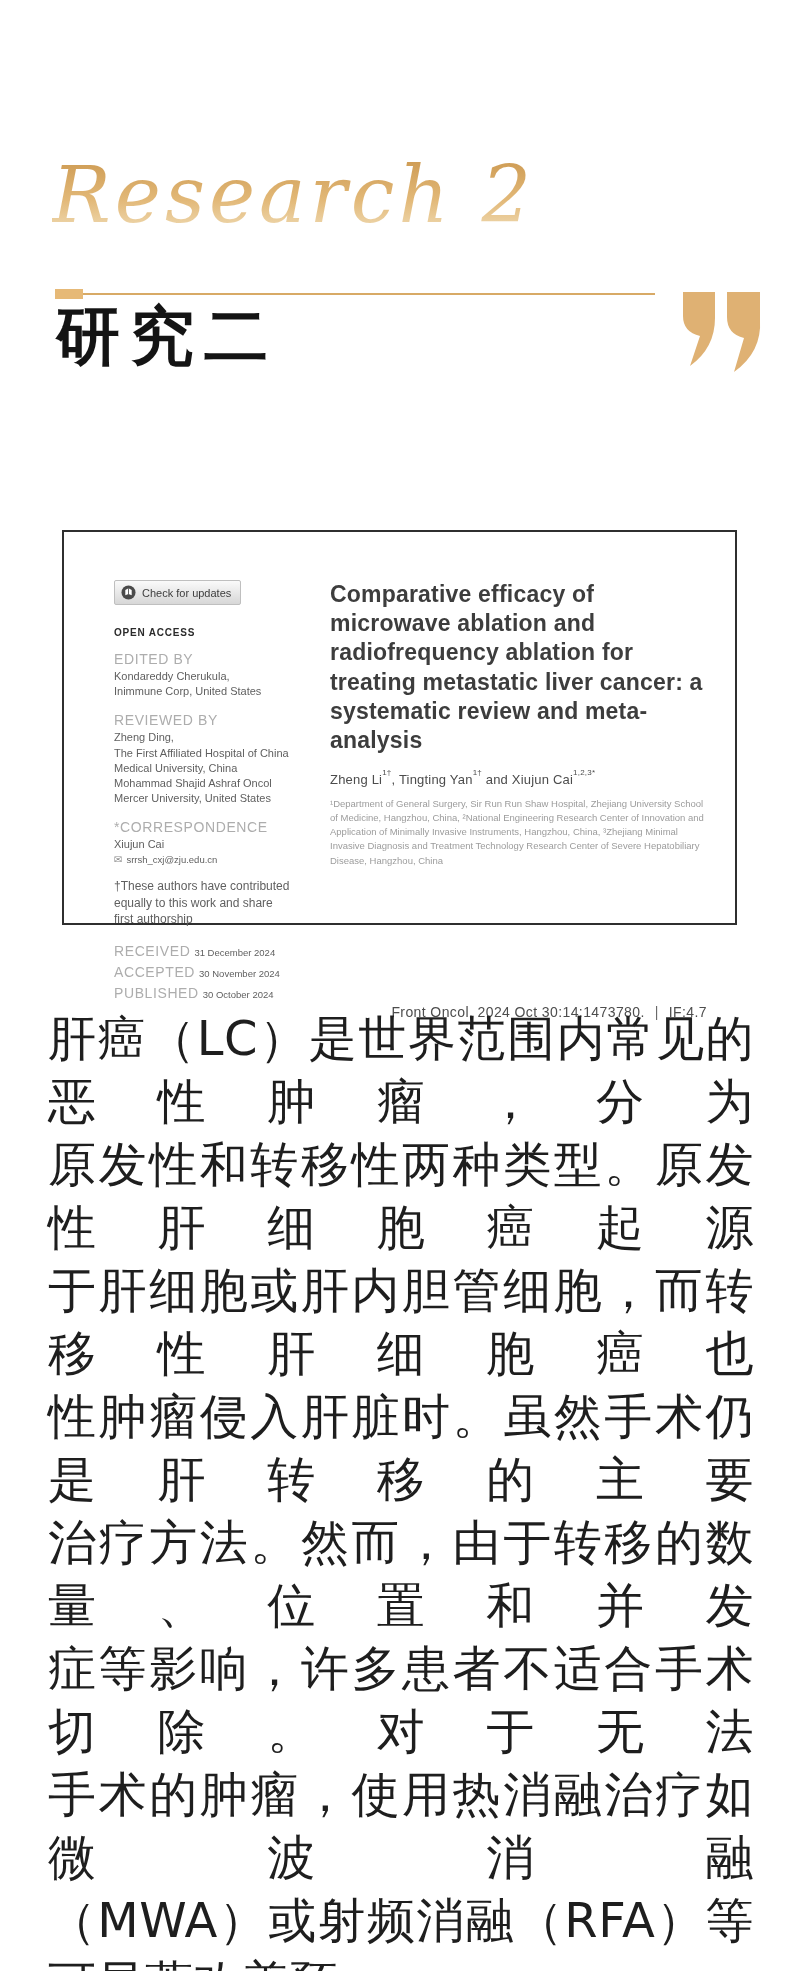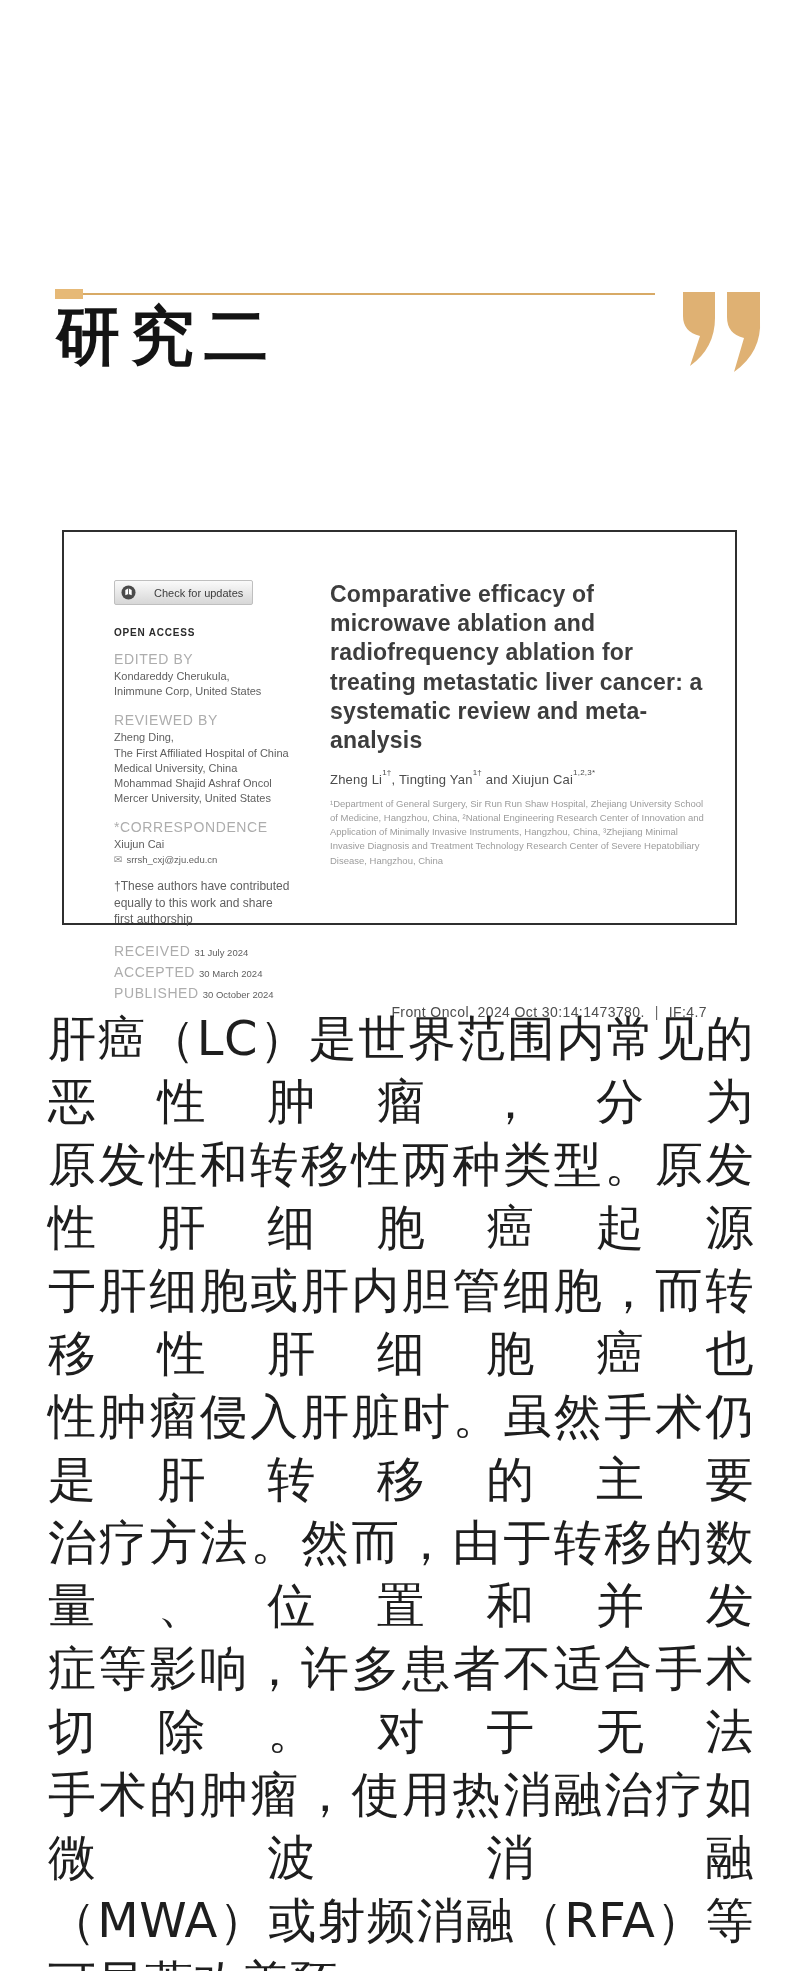--- a/index.html
+++ b/index.html
@@ -41,21 +41,21 @@
   .article-card {
     position: absolute; left: 62px; top: 530px; width: 675px; height: 395px;
     background: #fff; border: 2px solid #2f2f2f;
     display: flex; flex-direction: column;
     padding: 48px 28px 12px 50px;
   }
   .card-grid { display: grid; grid-template-columns: 200px 1fr; column-gap: 16px; }
 
   
   .badge {
-    display: inline-flex; align-items: center; gap: 18px;
+    display: inline-flex; align-items: center; gap: 6px;
     background: linear-gradient(180deg, #fafafa, #d7d7d7);
     border: 1px solid #bfbfbf; border-radius: 2px;
     padding: 4px 9px 4px 6px; width: max-content; cursor: pointer;
   }
   .badge-label { font-size: 11px; color: #3d3d3d; white-space: nowrap; }
   .open-access { margin-top: 22px; font-size: 10px; font-weight: bold;
                  letter-spacing: 0.8px; color: #2b2b2b; }
   .meta-block { margin-top: 13px; }
   .mini-label { font-size: 14px; letter-spacing: 0.6px; color: #adadad;
                 text-transform: uppercase; margin-bottom: 2px; }
@@ -95,20 +95,21 @@
     font-size: 48px; line-height: 63px; white-space: normal;
     text-align: justify; text-align-last: justify; letter-spacing: 0.5px;
   }
   .cn-paragraph .cn-line:last-child { text-align-last: left; }
 </style>
 </head>
 <body>
 
 <div class="page">
 
+  <div class="script-title">Research 2</div>
 
   <div class="divider">
     <div class="divider-block"></div>
     <div class="divider-line"></div>
   </div>
 
   <svg class="closing-quote" viewBox="0 0 84 82" xmlns="http://www.w3.org/2000/svg" aria-hidden="true">
     <path fill="#DFB173" d="M1,0 L33,0 L33,26 Q33,56 8,74 L18,44 Q1,40 1,24 Z"></path>
     <path fill="#DFB173" d="M45,0 L78,0 L78,28 Q80,60 52,80 L62,46 Q45,42 45,25 Z"></path>
   </svg>
@@ -158,25 +159,25 @@
             <span class="email-icon">✉</span>
             <span class="email-link">srrsh_cxj@zju.edu.cn</span>
           </div>
         </div>
 
         <div class="equal-note">†These authors have contributed equally to this work and share first authorship</div>
 
         <div class="dates">
 
             <div class="date-row">
-              <span class="mini-label">RECEIVED</span><span class="date-value">31 July 2024</span>
+              <span class="mini-label">RECEIVED</span><span class="date-value">31 December 2024</span>
             </div>
 
             <div class="date-row">
-              <span class="mini-label">ACCEPTED</span><span class="date-value">30 March 2024</span>
+              <span class="mini-label">ACCEPTED</span><span class="date-value">30 November 2024</span>
             </div>
 
             <div class="date-row">
               <span class="mini-label">PUBLISHED</span><span class="date-value">30 October 2024</span>
             </div>
           </div>
 
       </div>
 
       <div class="card-right">

